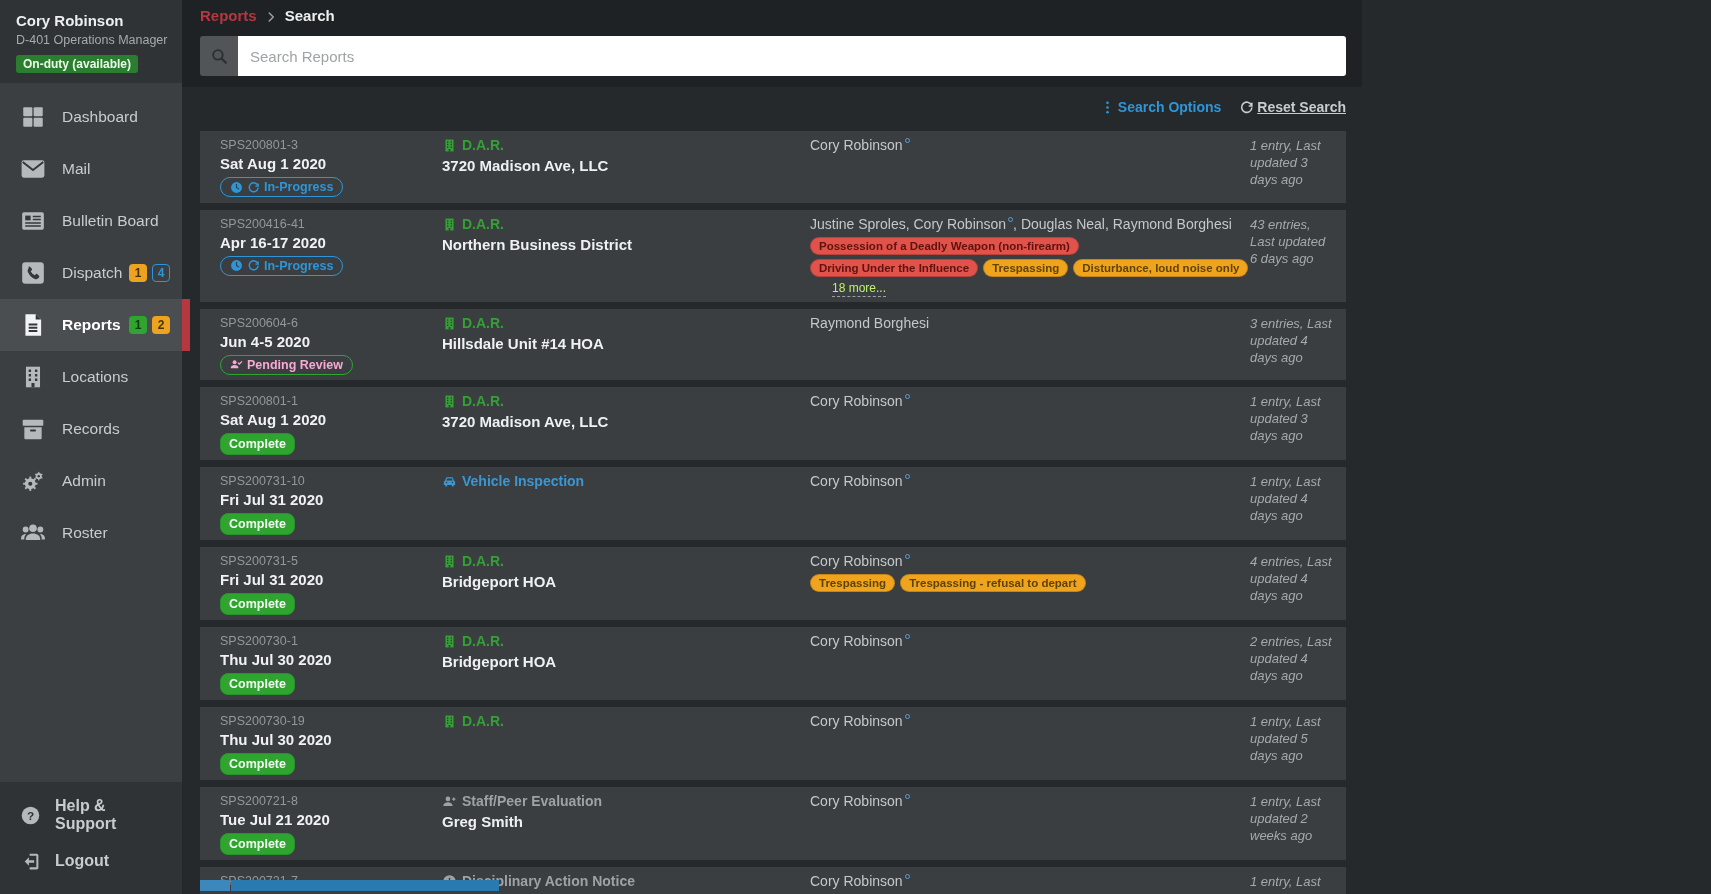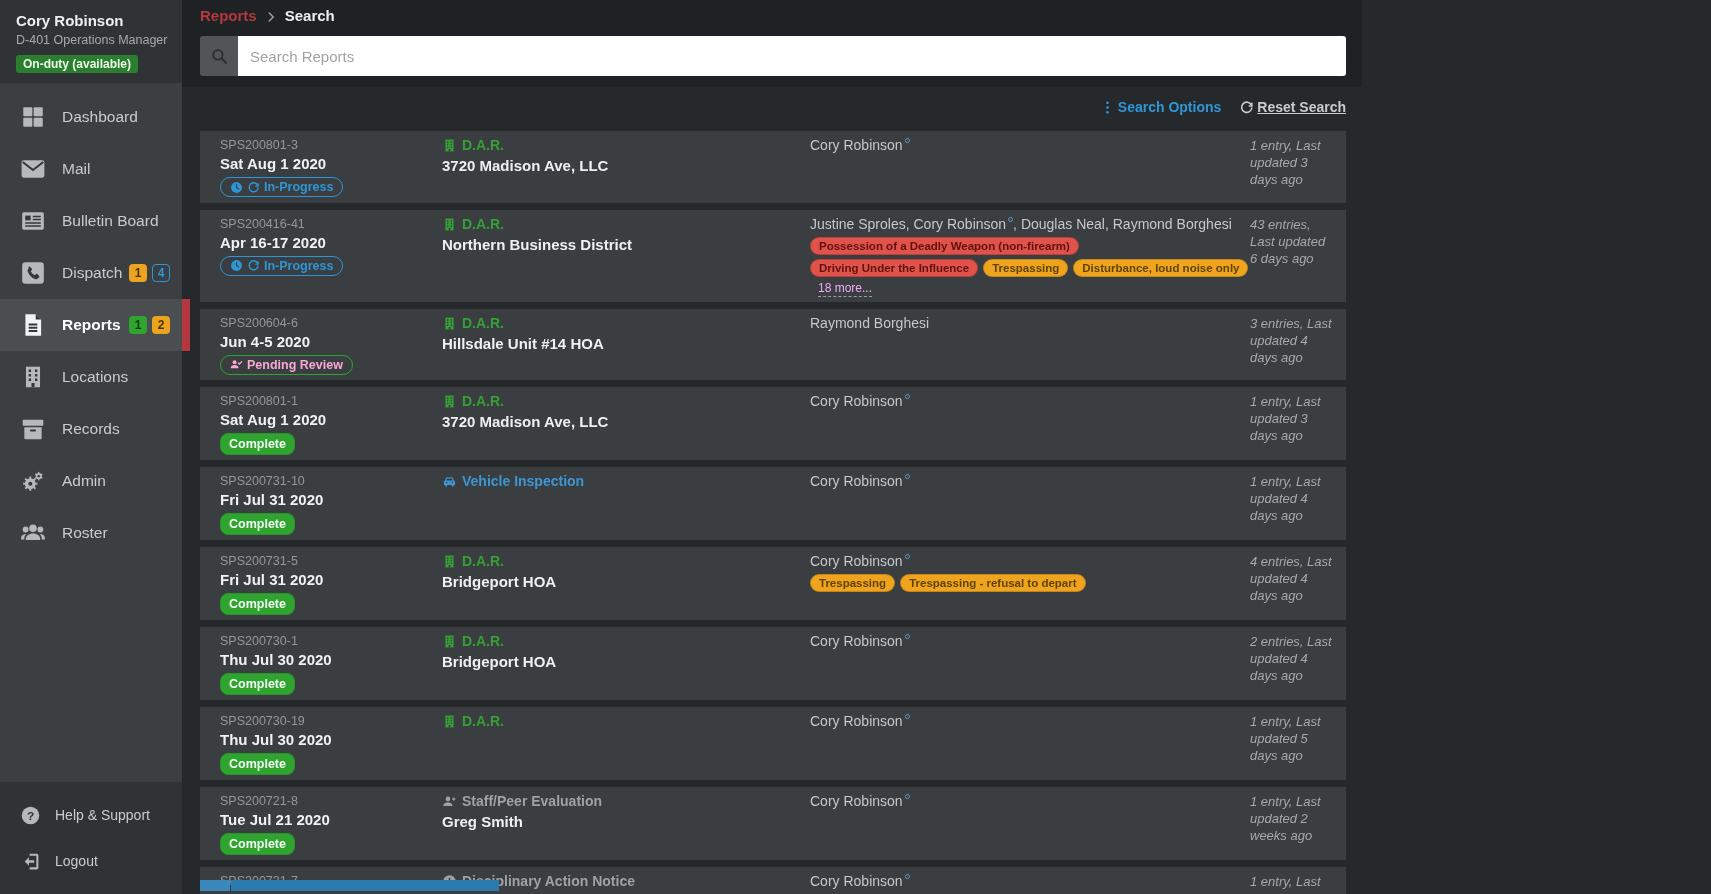--- a/index.html
+++ b/index.html
@@ -23,21 +23,21 @@
   .nav-item.active .icon { color:#f2f3f4; }
   .nav-item.active::after { content:''; position:absolute; right:-8px; top:0; bottom:0; width:8px; background:#b5373f; }
   .nav-badges { margin-left:auto; display:flex; }
   .nav-badge { min-width:18px; height:18px; border-radius:4px; font-size:12px; font-weight:700; display:inline-flex; align-items:center; justify-content:center; padding:0 4px; margin-left:5px; }
   .nb-orange { background:#eca31f; color:#4a3300; }
   .nb-blue-outline { border:1.5px solid #2e96d8; color:#2e96d8; background:transparent; }
   .nb-green { background:#2fa52f; color:#0c3d0c; }
   .side-footer { background:#2f3336; padding:10px 0 10px 0; }
   .side-footer .nav-item { height:46px; }
   .side-footer .icon { width:21px; height:21px; margin-right:14px; }
-  .side-footer .nav-label { font-size:14px; }
+  .side-footer .nav-label { font-size:16px;font-weight:bold; }
 
   
   .main { flex:1; display:flex; flex-direction:column; min-width:0; }
   .header { background:#1f2224; }
   .breadcrumb { height:30px; display:flex; align-items:center; gap:8px; padding-left:18px; }
   .bc-parent { color:#b5373f; font-weight:700; font-size:15px; cursor:pointer; }
   .bc-chev { width:12px; height:12px; color:#9a9da0; }
   .bc-current { color:#eceeef; font-weight:700; font-size:15px; }
   .search-wrap { padding:6px 16px 11px 18px; }
   .search-box { display:flex; height:40px; border-radius:3px; overflow:hidden; }
@@ -69,21 +69,21 @@
   .c-green { color:#35a035; }
   .c-blue { color:#3b97d3; }
   .c-gray { color:#9fa2a5; }
   .subject { font-size:15px; font-weight:700; color:#eef0f1; line-height:19px; margin-top:2px; }
   .people { font-size:14px; color:#c5c8ca; line-height:17px; }
   .ref-dot { display:inline-block; width:5px; height:5px; border:1.5px solid #5b9bd0; border-radius:50%; margin-left:2px; vertical-align:7px; }
   .tags { display:flex; flex-wrap:wrap; gap:4px 5px; margin-top:4px; align-items:center; }
   .tag { font-size:11.5px; font-weight:700; padding:2px 8px; border-radius:9px; border:1px solid rgba(0,0,0,.18); }
   .tag-red { background:#e0524a; color:#5e1310; }
   .tag-orange { background:#f0a41e; color:#5f4300; }
-  .more-link { font-size:12px; color:#f0abfc; border-bottom:1px dashed #9aa0a3; padding-bottom:1px; margin-left:8px; cursor:pointer; }
+  .more-link { font-size:12px; color:#bef264; border-bottom:1px dashed #9aa0a3; padding-bottom:1px; margin-left:22px; cursor:pointer; }
   .entries { font-size:13px; font-style:italic; color:#a6a9ab; line-height:17px; }
 
   .hscrollbar { position:absolute; left:18px; right:16px; bottom:3px; height:11px; }
   .hseg-btn { position:absolute; left:0; top:0; width:30px; height:11px; background:#3c88bd; }
   .hseg-thumb { position:absolute; left:31px; top:0; width:268px; height:11px; background:#2a7ab0; }
 </style>
 </head>
 <body>
 
 <div class="app">

